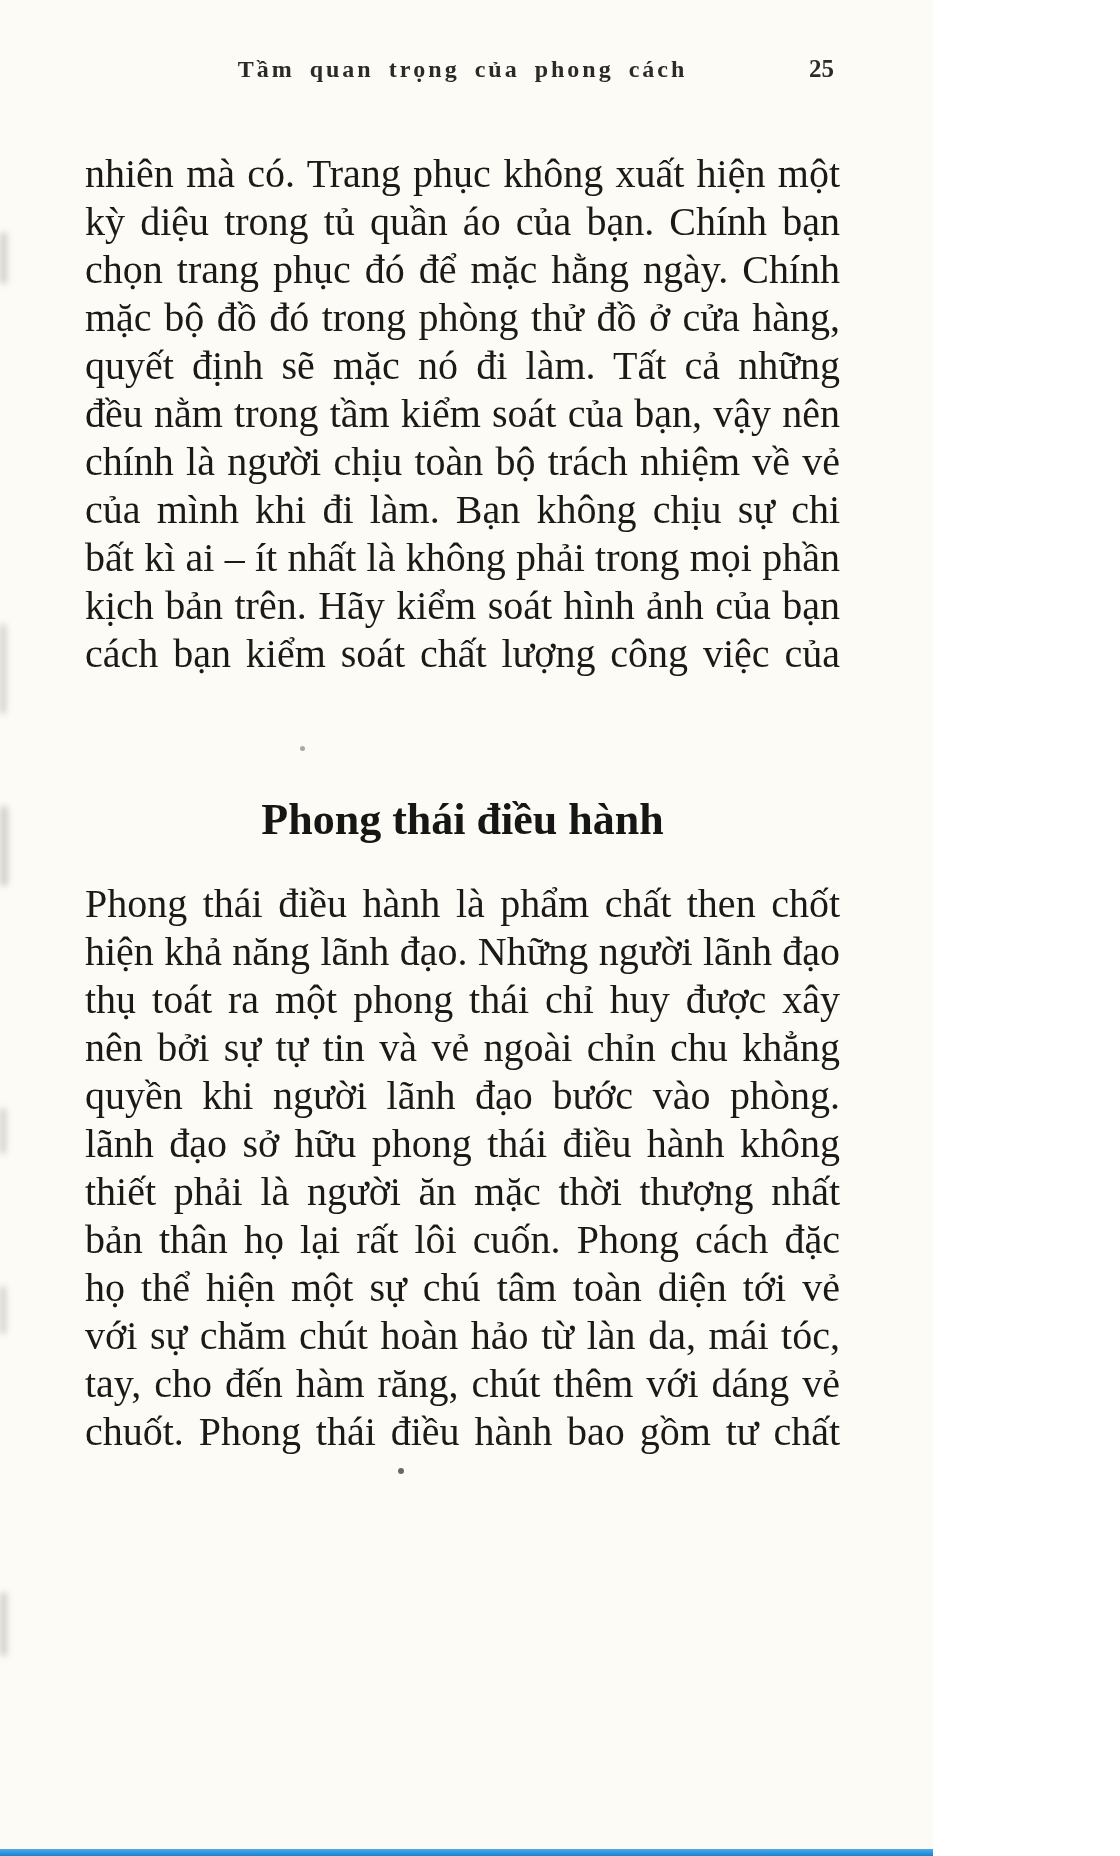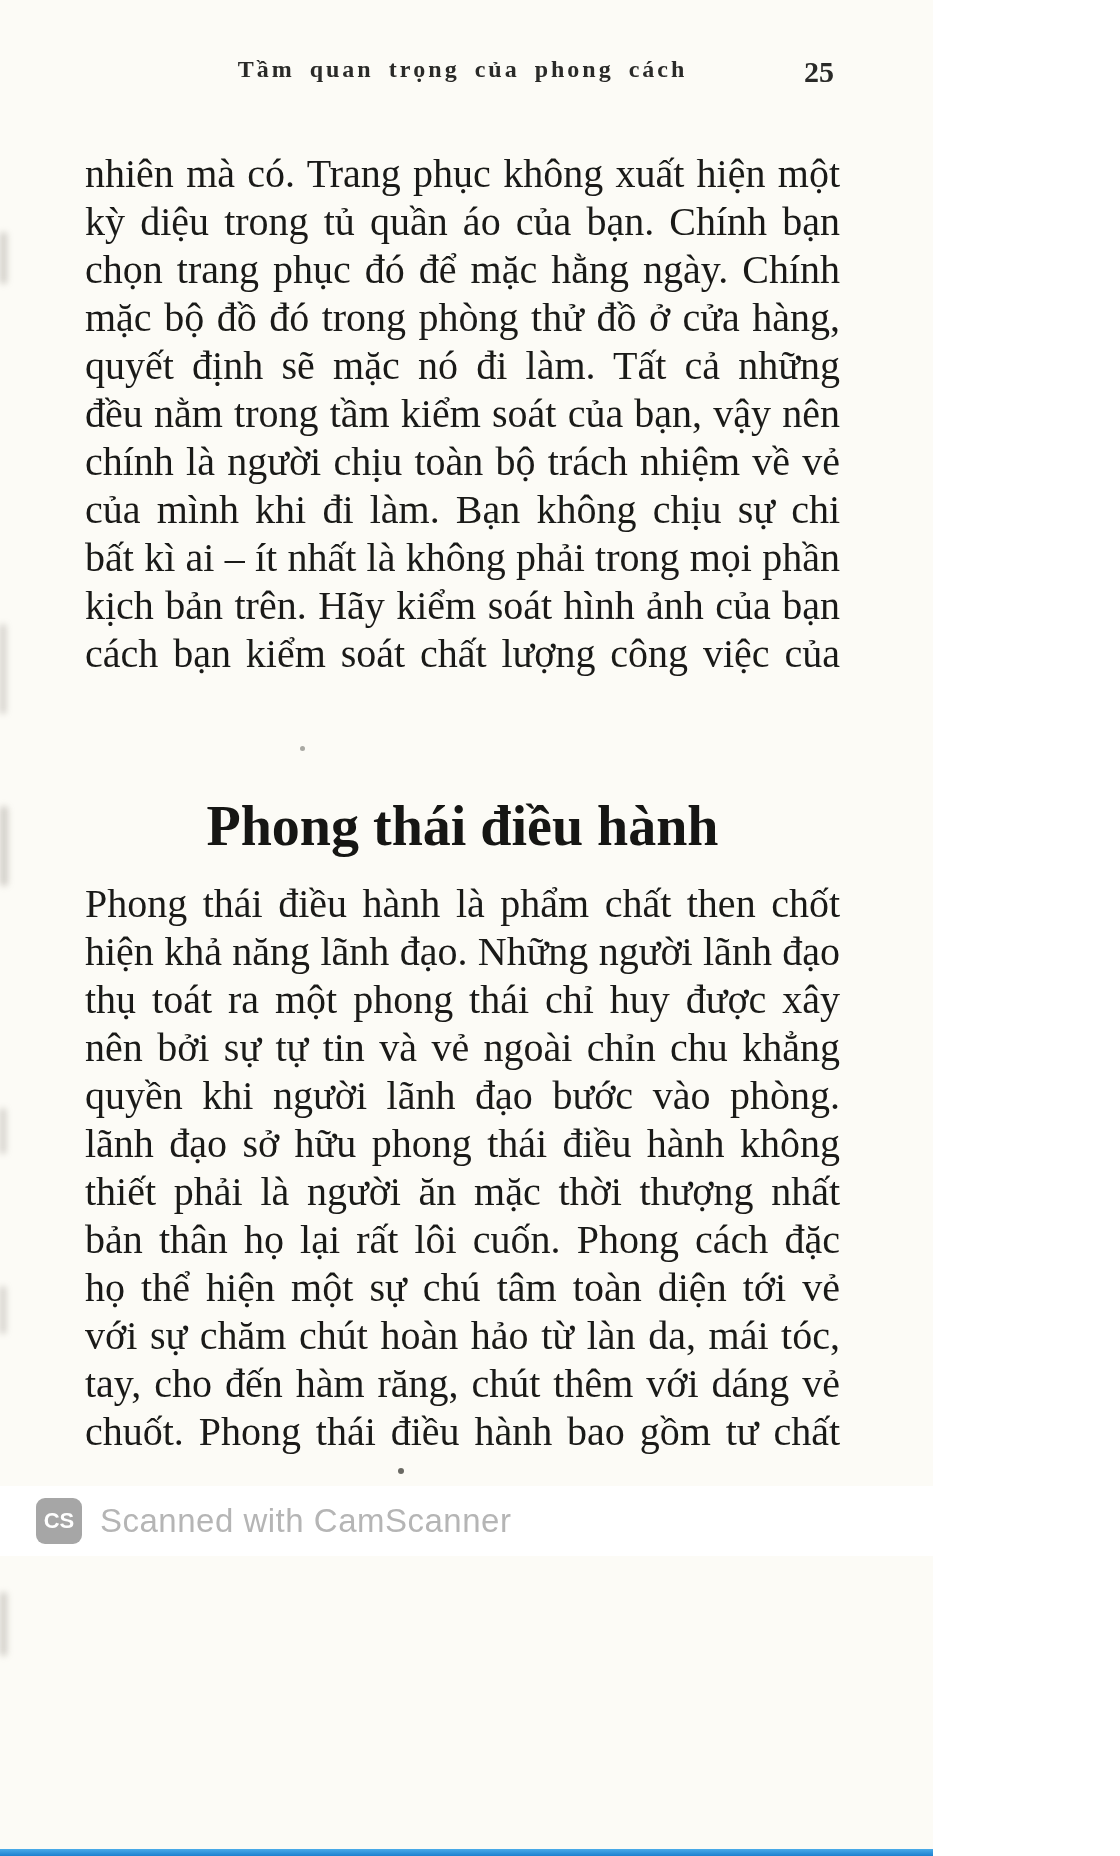--- a/index.html
+++ b/index.html
@@ -27,21 +27,21 @@
     font-size: 24px;
     font-weight: 700;
     letter-spacing: 3px;
     word-spacing: 6px;
     color: #2a2a28;
   }
   .page-number {
     position: absolute;
     right: 6px;
     top: -1px;
-    font-size: 30px;
+    font-size: 25px;
     font-weight: 700;
     color: #2a2a28;
   }
 
   
   .paragraph {
     position: absolute;
     left: 85px;
     width: 755px;
     font-size: 40px;
@@ -59,21 +59,21 @@
   }
   #paragraph1 { top: 150px; }
   #paragraph2 { top: 880px; }
 
   .section-heading {
     position: absolute;
     top: 794px;
     left: 85px;
     width: 755px;
     text-align: center;
-    font-size: 56px;
+    font-size: 44px;
     font-weight: 700;
     color: #161614;
   }
 
   
   .dot {
     position: absolute;
     background: #45453f;
     border-radius: 50%;
   }
@@ -171,20 +171,16 @@
   <div class="dot" style="left:300px; top:746px; width:5px; height:5px; opacity:.45;"></div>
   <div class="dot" style="left:398px; top:1468px; width:6px; height:6px; opacity:.8;"></div>
 
   <div class="smudge" style="left:0; top:232px; width:7px; height:52px;"></div>
   <div class="smudge" style="left:0; top:624px; width:6px; height:90px;"></div>
   <div class="smudge" style="left:0; top:806px; width:8px; height:80px;"></div>
   <div class="smudge" style="left:0; top:1108px; width:6px; height:46px;"></div>
   <div class="smudge" style="left:0; top:1286px; width:6px; height:48px;"></div>
   <div class="smudge" style="left:0; top:1592px; width:7px; height:64px;"></div>
 
-  <div class="footer-strip">
-    <div class="cs-logo">CS</div>
-    <div class="watermark">Scanned with CamScanner</div>
-  </div>
 
   <div class="bottom-line"></div>
 
 </div>
 
 </body></html>

